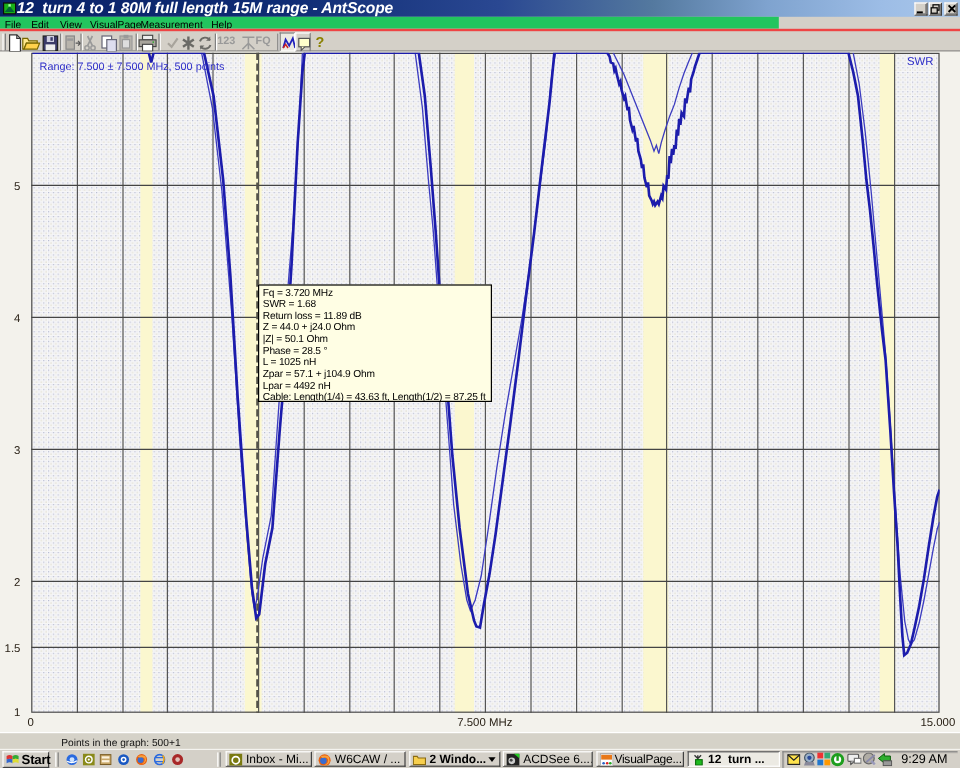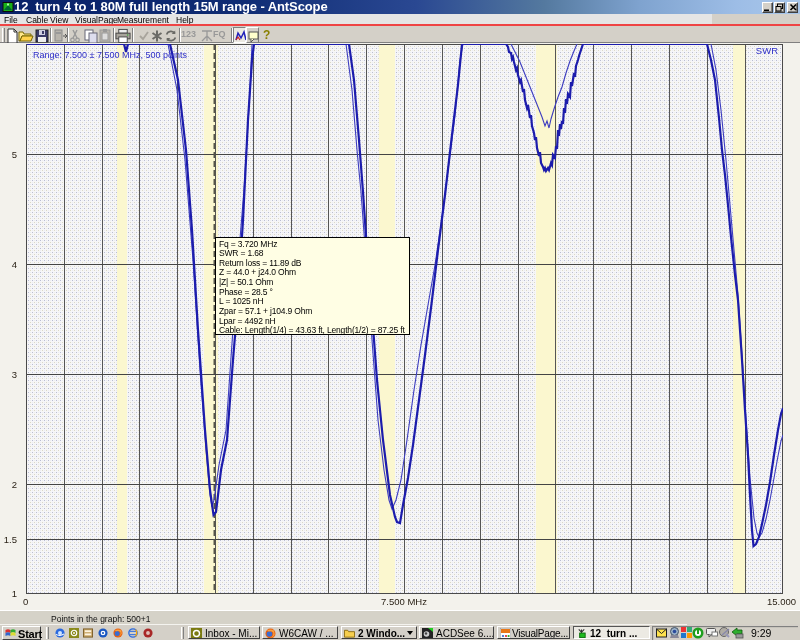--- a/index.html
+++ b/index.html
@@ -3,38 +3,38 @@
 <meta charset="utf-8">
 <style>
 * { margin:0; padding:0; box-sizing:border-box; }
 html,body { width:800px; height:640px; overflow:hidden; font-family:"Liberation Sans", sans-serif; }
 body { position:relative; background:#d4d0c8; }
 .abs { position:absolute; }
 
 #titlebar { left:0; top:0; width:800px; height:14px;
   background:linear-gradient(to right,#092268 0%,#0f2c74 30%,#2a4892 52%,#54799f 68%,#7fa3cf 80%,#9dbde6 92%,#a9c7ea 100%); }
 #titleicon { left:2px; top:1px; width:12px; height:12px; }
-#titletext { left:14px; top:0px; color:#fff; font-size:13px; font-weight:bold; line-height:14px; white-space:pre; letter-spacing:-0.1px; }
+#titletext { left:14px; top:0px; color:#fff; font-size:13px; font-weight:bold; line-height:14px; white-space:pre; letter-spacing:-0.1px;font-style:italic; }
 .winbtn { top:2px; width:11px; height:11px; background:#d4d0c8;
   border-top:1px solid #fff; border-left:1px solid #fff; border-right:1px solid #404040; border-bottom:1px solid #404040;
   box-shadow:inset -1px -1px 0 #808080; }
 
-#menubar { left:0; top:14px; width:712px; height:10px; background:#e5e5e5; font-size:8.5px; color:#000; }
+#menubar { left:0; top:14px; width:649px; height:10px; background:#22c55e; font-size:8.5px; color:#000; }
 #menubar span { position:absolute; top:1px; }
 
 #toolbar { left:0; top:24px; width:800px; height:19px; background:#d4d0c8; border-top:2px solid #ef4444; border-bottom:1px solid #808080; }
 .tsep { position:absolute; top:2px; width:2px; height:14px; border-left:1px solid #808080; border-right:1px solid #fff; }
 .ticon { position:absolute; top:2px; width:16px; height:16px; }
 
 #chart { left:0; top:43px; width:800px; height:567px; background:#f3f2ec; }
 
 #statusbar { left:0; top:610px; width:800px; height:14px; background:#d5d2c8; border-top:1px solid #fff; font-size:8.5px; color:#111; }
 #statusbar span { position:absolute; left:3px; top:3px;padding-left:48px; }
 
-#taskbar { left:0; top:624px; width:687px; height:16px; background:#d4d0c8; border-top:1px solid #f4f3ef; }
+#taskbar { left:0; top:624px; width:800px; height:16px; background:#d4d0c8; border-top:1px solid #f4f3ef; }
 .raised { background:#d4d0c8; border-top:1px solid #fff; border-left:1px solid #fff; border-right:1px solid #404040; border-bottom:1px solid #404040; }
 .taskbtn { position:absolute; top:1px; height:13px; font-size:10px; color:#000; white-space:nowrap; overflow:hidden;padding-left:20px; }
 .taskbtn .ti { position:absolute; left:2px; top:1px; width:11px; height:11px; }
 .taskbtn .tt { position:absolute; left:16px; top:0px; line-height:13px; white-space:pre; }
 #tooltip { left:215px; top:193px; width:195px; height:98px; background:#fffee4; border:1px solid #000;
   font-size:8.5px; line-height:9.65px; color:#000; padding:1.5px 0 0 3px; letter-spacing:-0.17px; white-space:pre; z-index:5;margin-top:44px; }
 </style>
 </head>
 <body>
 
@@ -58,21 +58,21 @@
     </svg>
   </div>
 <div class="winbtn abs" style="left:787px">
     <svg width="9" height="9" style="position:absolute;left:0.5px;top:0px" viewBox="0 0 9 9">
       <path d="M1.5 1.5 L7 7 M7 1.5 L1.5 7" stroke="#000" stroke-width="1.6"></path>
     </svg>
   </div>
 
 <div id="menubar" class="abs">
   <span style="left:4px">File</span>
-  <span style="left:26px">Cable</span>
+  <span style="left:26px">Edit</span>
   <span style="left:50px">View</span>
   <span style="left:75px">VisualPage</span>
   <span style="left:117px">Measurement</span>
   <span style="left:176px">Help</span>
 </div>
 
 <div id="toolbar" class="abs">
   <div style="position:absolute;left:2px;top:2px;width:3px;height:14px;border-left:1px solid #fff;border-right:1px solid #808080"></div>
   <svg class="ticon" style="left:4px" width="16" height="16" viewBox="0 0 16 16">
     <path d="M4 1 h6 l3 3 v11 h-9 z" fill="#fff" stroke="#333" stroke-width="1"></path>

